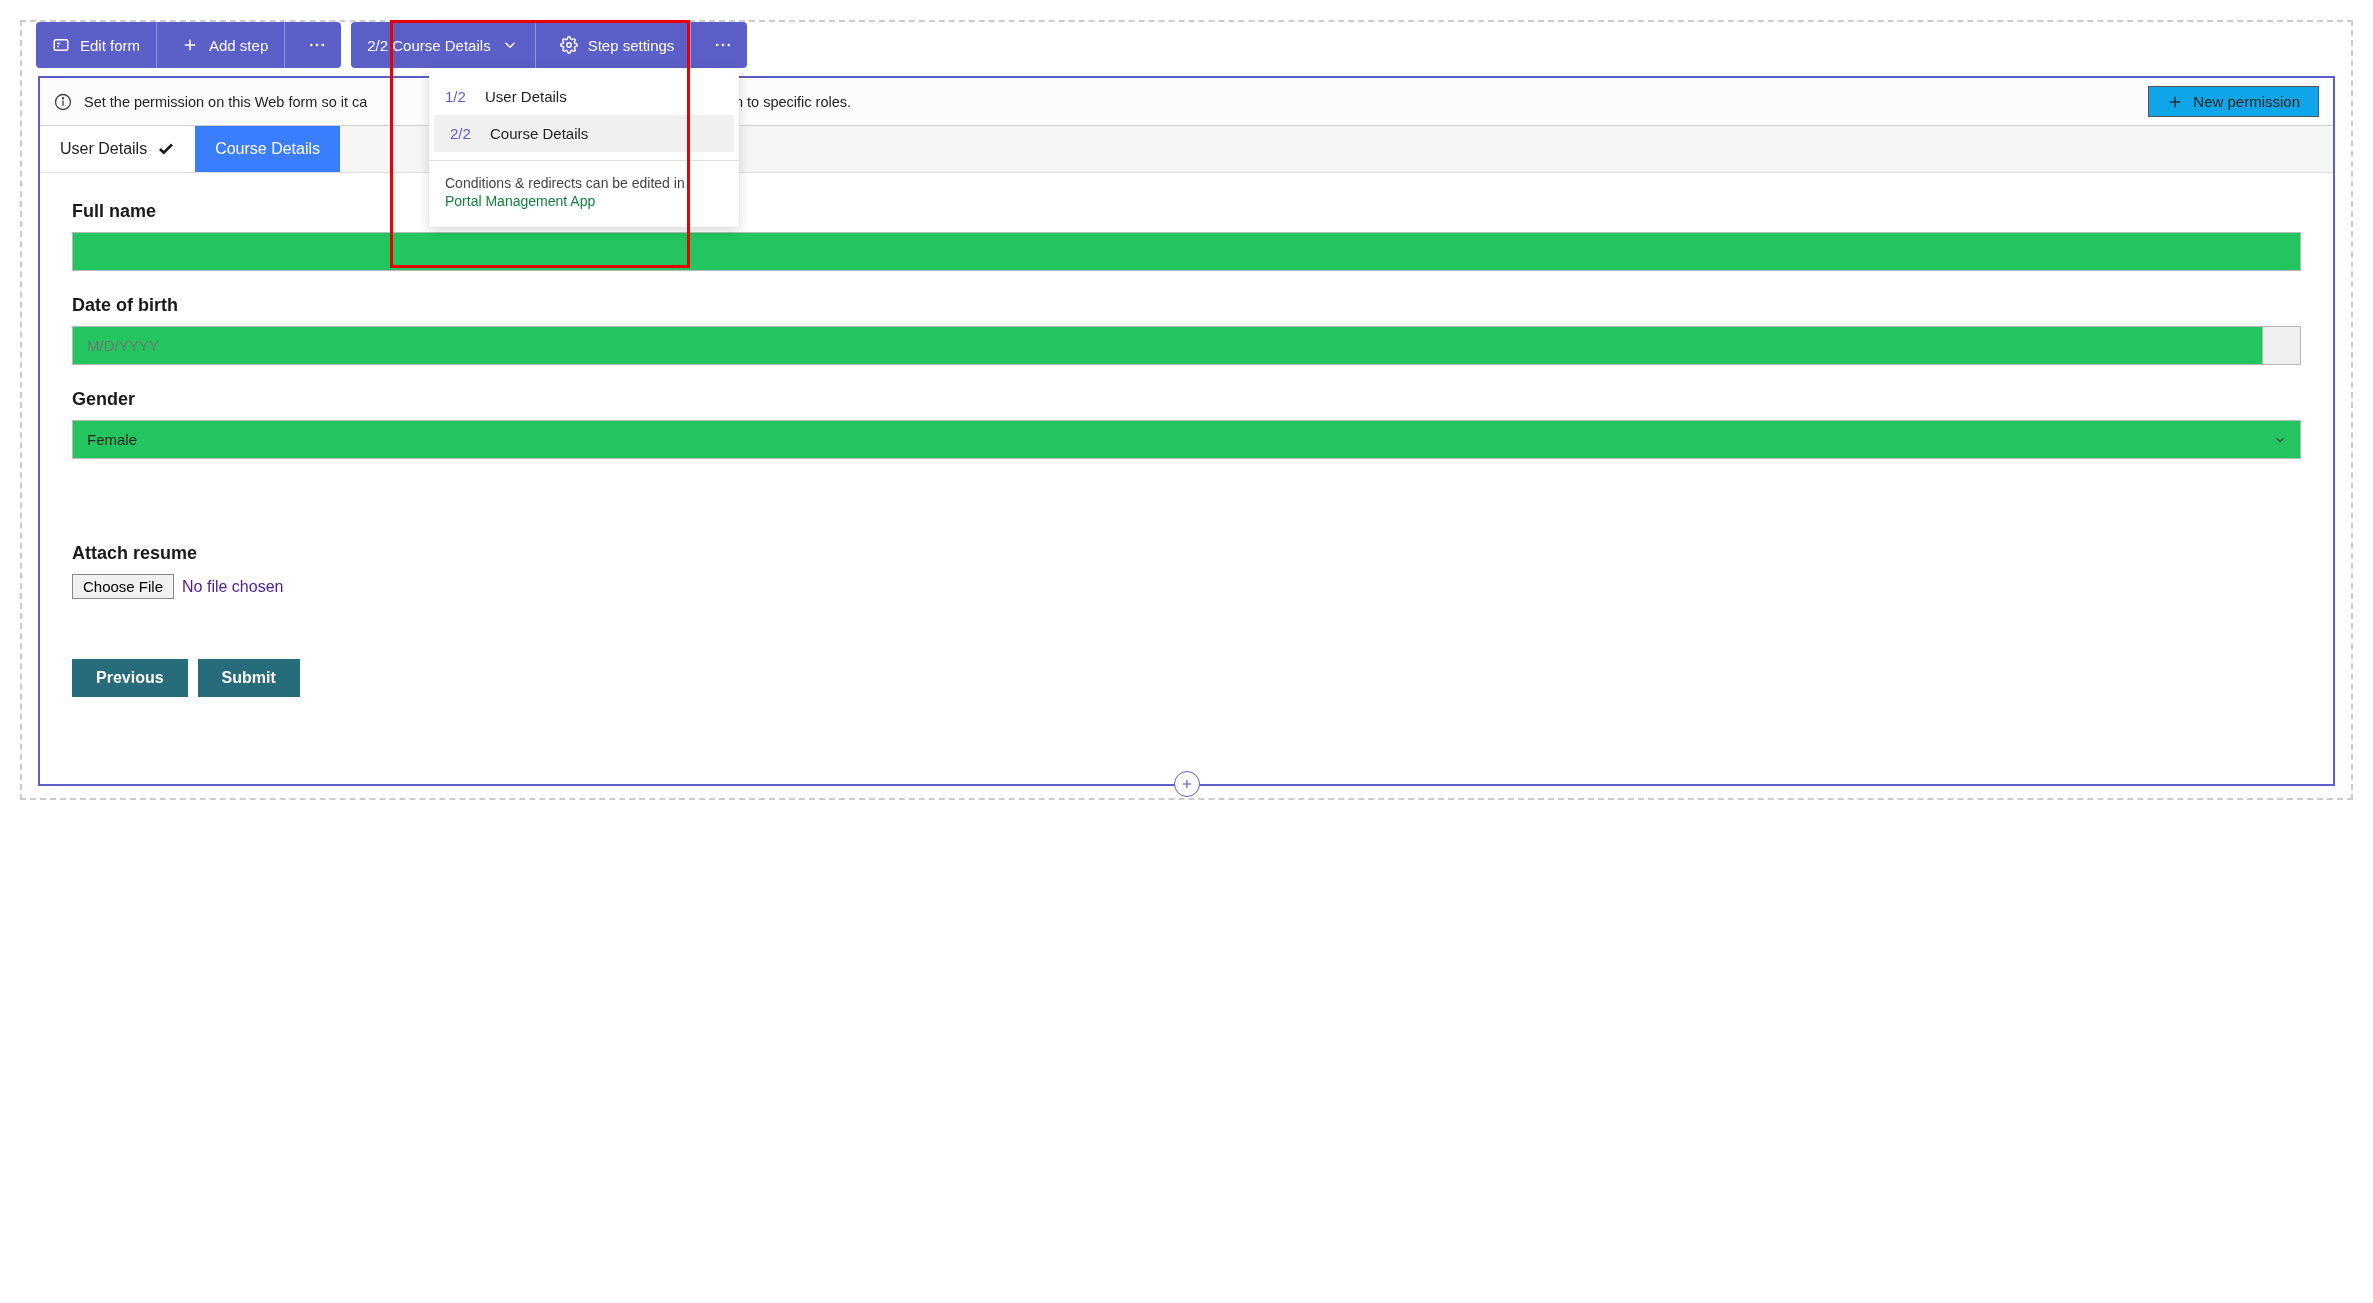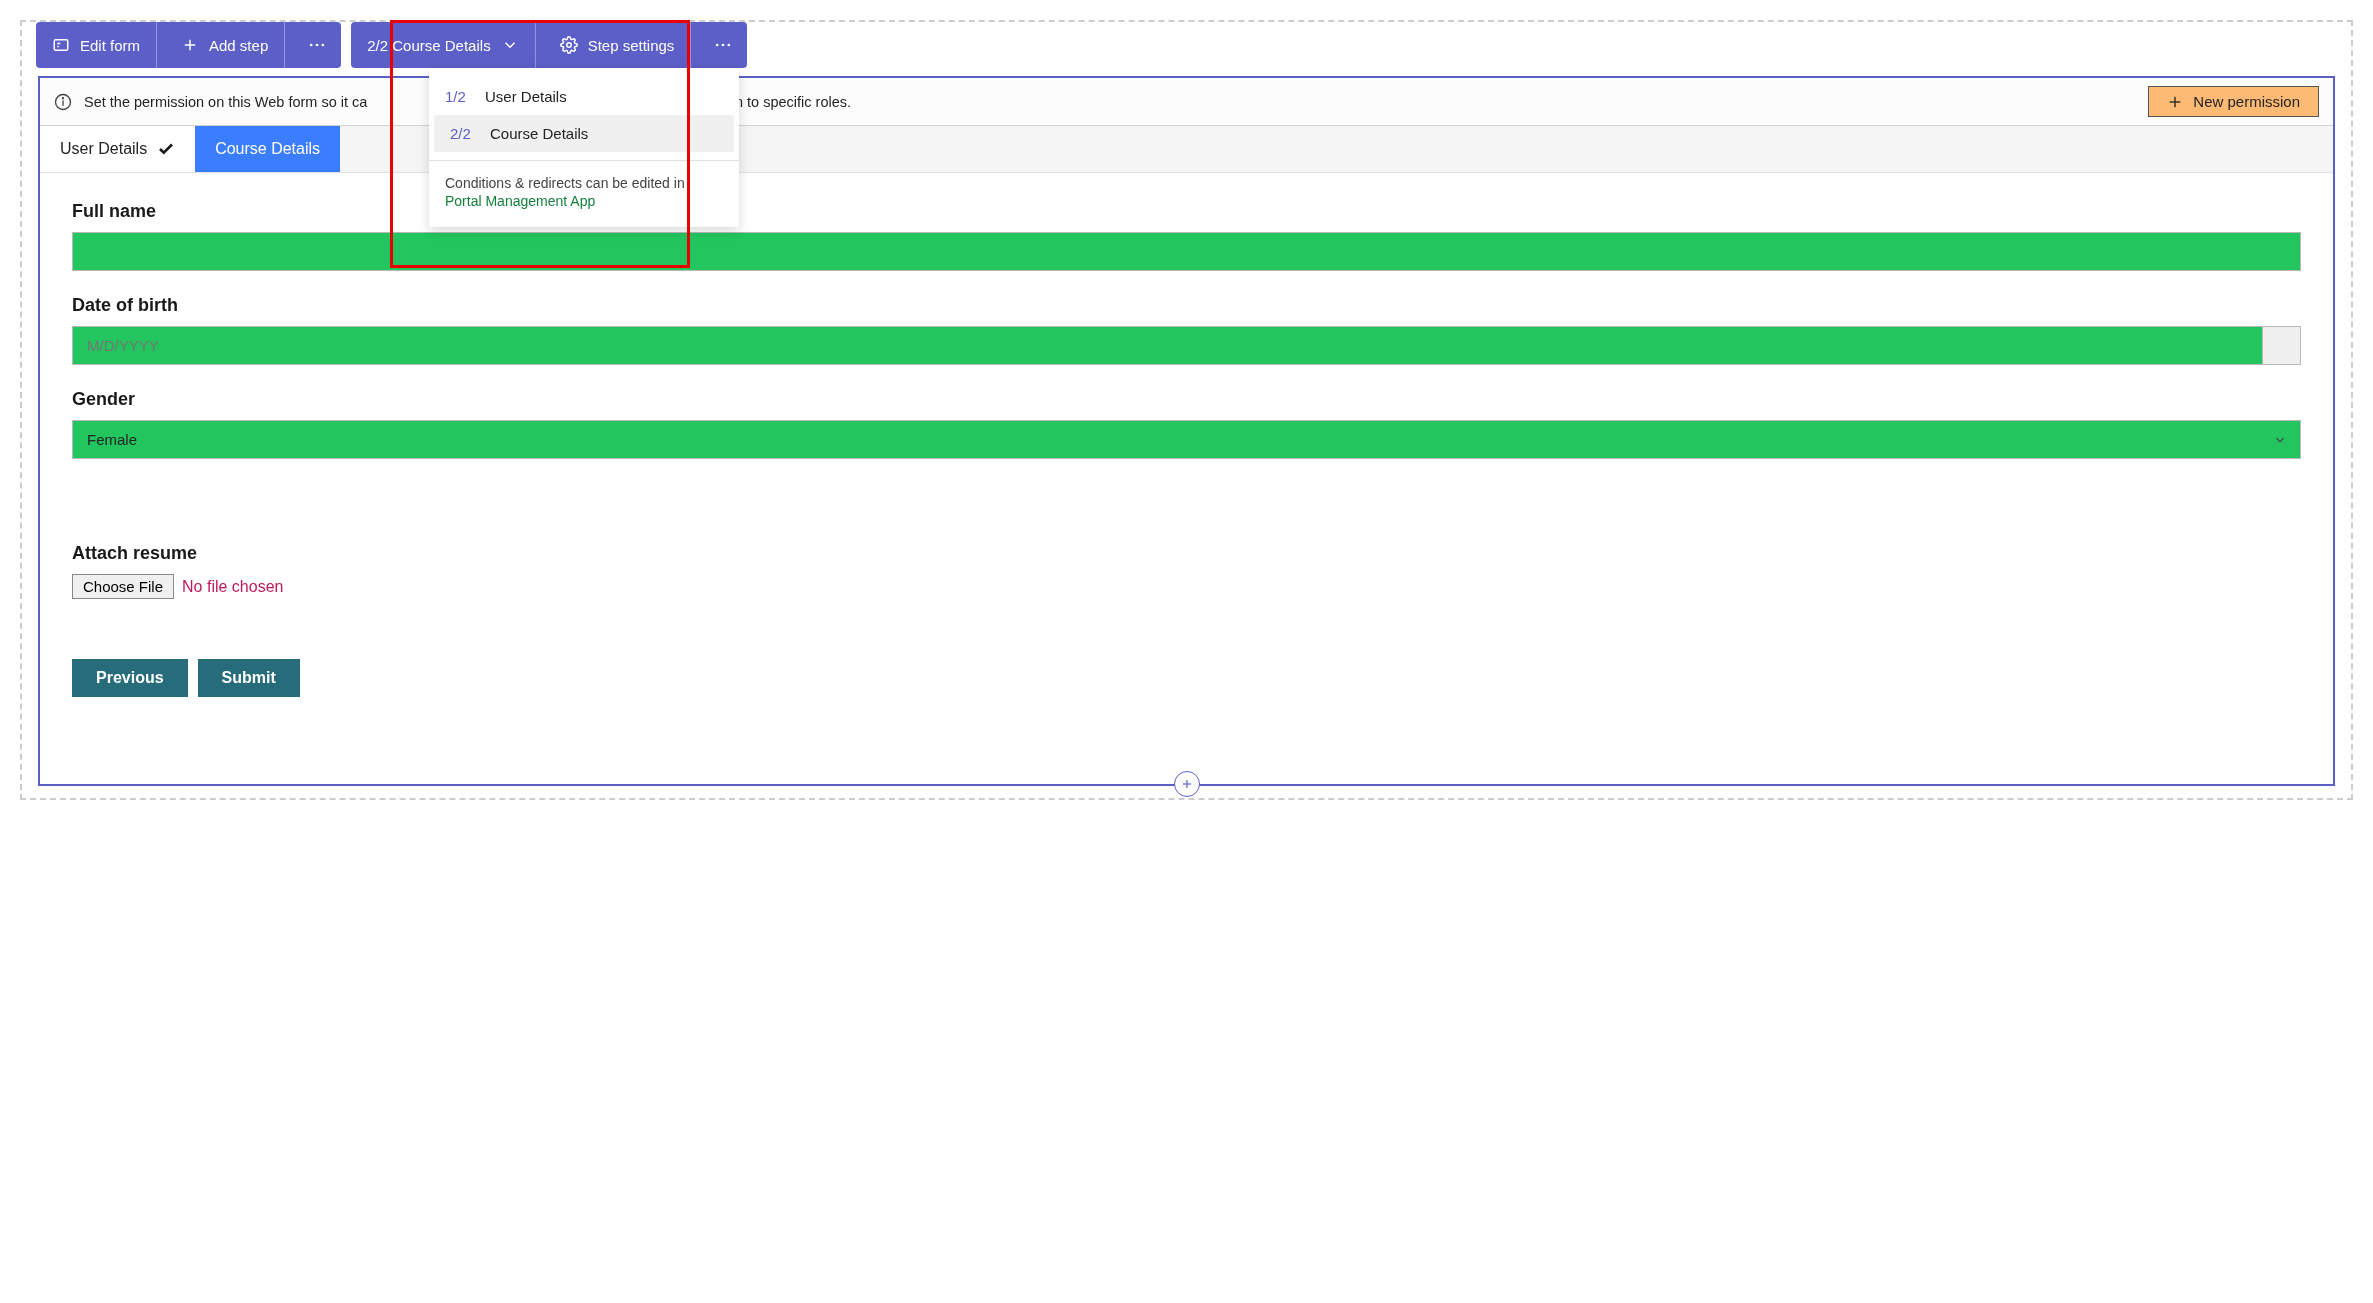--- a/index.html
+++ b/index.html
@@ -106,21 +106,21 @@
       color: #242424;
       font-size: 14.5px;
     }
     .info-left svg { width: 18px; height: 18px; flex-shrink: 0; }
     .new-permission-btn {
       display: inline-flex;
       align-items: center;
       gap: 10px;
       padding: 6px 18px;
       border: 1px solid #555;
-      background: #fdba74;
+      background: #0ea5e9;
       cursor: pointer;
       font-size: 15px;
       color: #242424;
     }
     .new-permission-btn svg { width: 16px; height: 16px; }
     .tabs-row {
       display: flex;
       background: #f5f5f5;
       border-bottom: 1px solid #e0e0e0;
     }
@@ -188,21 +188,21 @@
       gap: 8px;
     }
     .file-btn {
       padding: 3px 10px;
       border: 1px solid #888;
       background: #f0f0f0;
       font-size: 15px;
       cursor: pointer;
       font-family: inherit;
     }
-    .file-text { font-size: 16px; color: #be185d; }
+    .file-text { font-size: 16px; color: #4c1d95; }
     .form-buttons {
       display: flex;
       gap: 10px;
       margin-top: 60px;
       padding: 0 0 0 0;
     }
     .form-action-btn {
       padding: 10px 24px;
       background: #276C7B;
       color: white;

